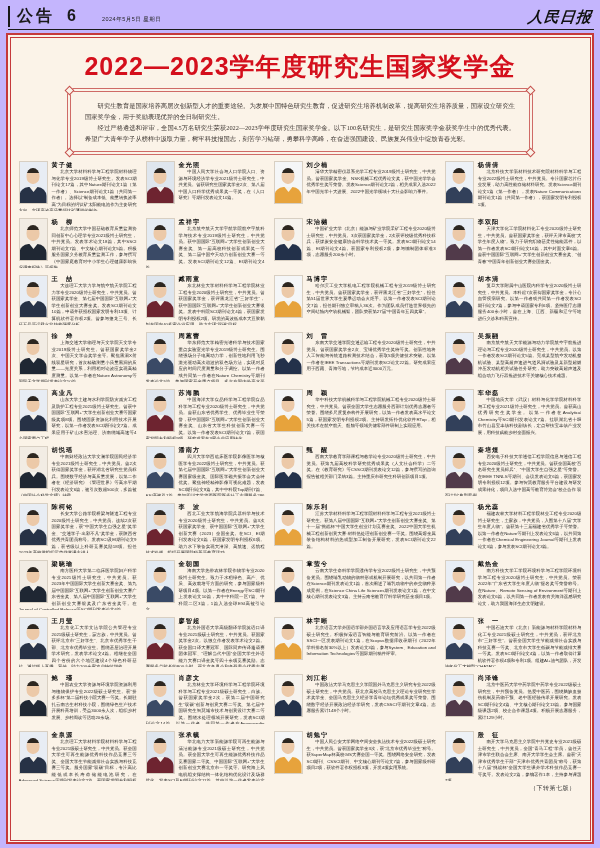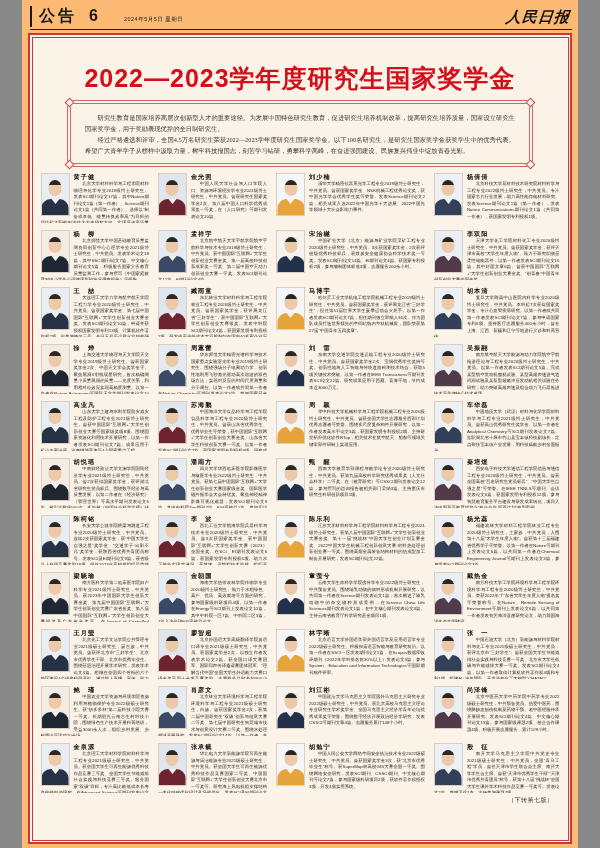--- a/index.html
+++ b/index.html
@@ -2,21 +2,21 @@
 <html style="--frame-red: #c5393b; --title-red: #d40f1c; --page-bg: #fbf3e8;"><head>
 <meta charset="utf-8">
 <style>
   :root{
     --frame-red:#c5393b; --title-red:#d40f1c; --page-bg:#fbf3e8;
   }
   *{margin:0;padding:0;box-sizing:border-box;}
   html,body{background:#888;}
   body{display:flex;justify-content:center;}
   .sheet{
-    width:556px;height:848px;background:#fdba74;position:relative;overflow:hidden;
+    width:600px;height:848px;background:#c4b5fd;position:relative;overflow:hidden;
     font-family:"Liberation Sans",sans-serif;color:#1a1a1a;
   }
   
   .header{
     height:30px;margin:0 6px 3px 8px;border-bottom:1.6px solid #1a1a1a;
     display:flex;align-items:flex-end;padding:3px 2px 2px 0;
   }
   .header-left{display:flex;align-items:baseline;border-left:2.2px solid #1a1a1a;padding-left:7px;}
   .section-label{font-size:16px;font-weight:bold;letter-spacing:3px;}
   .page-number{font-size:16px;font-weight:bold;margin-left:12px;}
@@ -31,21 +31,21 @@
     position:absolute;left:6px;right:6px;top:33px;bottom:4px;
     border:2.5px solid var(--frame-red);padding:1.5px;background:var(--page-bg);
   }
   .frame-inner{
     width:100%;height:100%;border:1px solid var(--frame-red);
     background:var(--page-bg);overflow:hidden;padding:2px 8px 0 8px;
   }
   
   .main-title{
     text-align:center;color:var(--title-red);font-weight:900;
-    font-size:25px;line-height:1.22;margin-top:23px;letter-spacing:1px;
+    font-size:25px;line-height:1.22;margin-top:11px;letter-spacing:1px;
   }
   
   .intro{
     position:relative;width:460px;margin:10px auto 8px auto;
     border:1px solid #cf6a66;box-shadow:0 0 0 2px var(--page-bg),0 0 0 3px #cf6a66;
     padding:8px 14px 7px 14px;background:var(--page-bg);
   }
   .intro p{
     font-family:"Liberation Serif","DejaVu Serif",serif;
     font-size:6.3px;line-height:1.75;color:#3b3430;text-align:justify;text-indent:2em;

